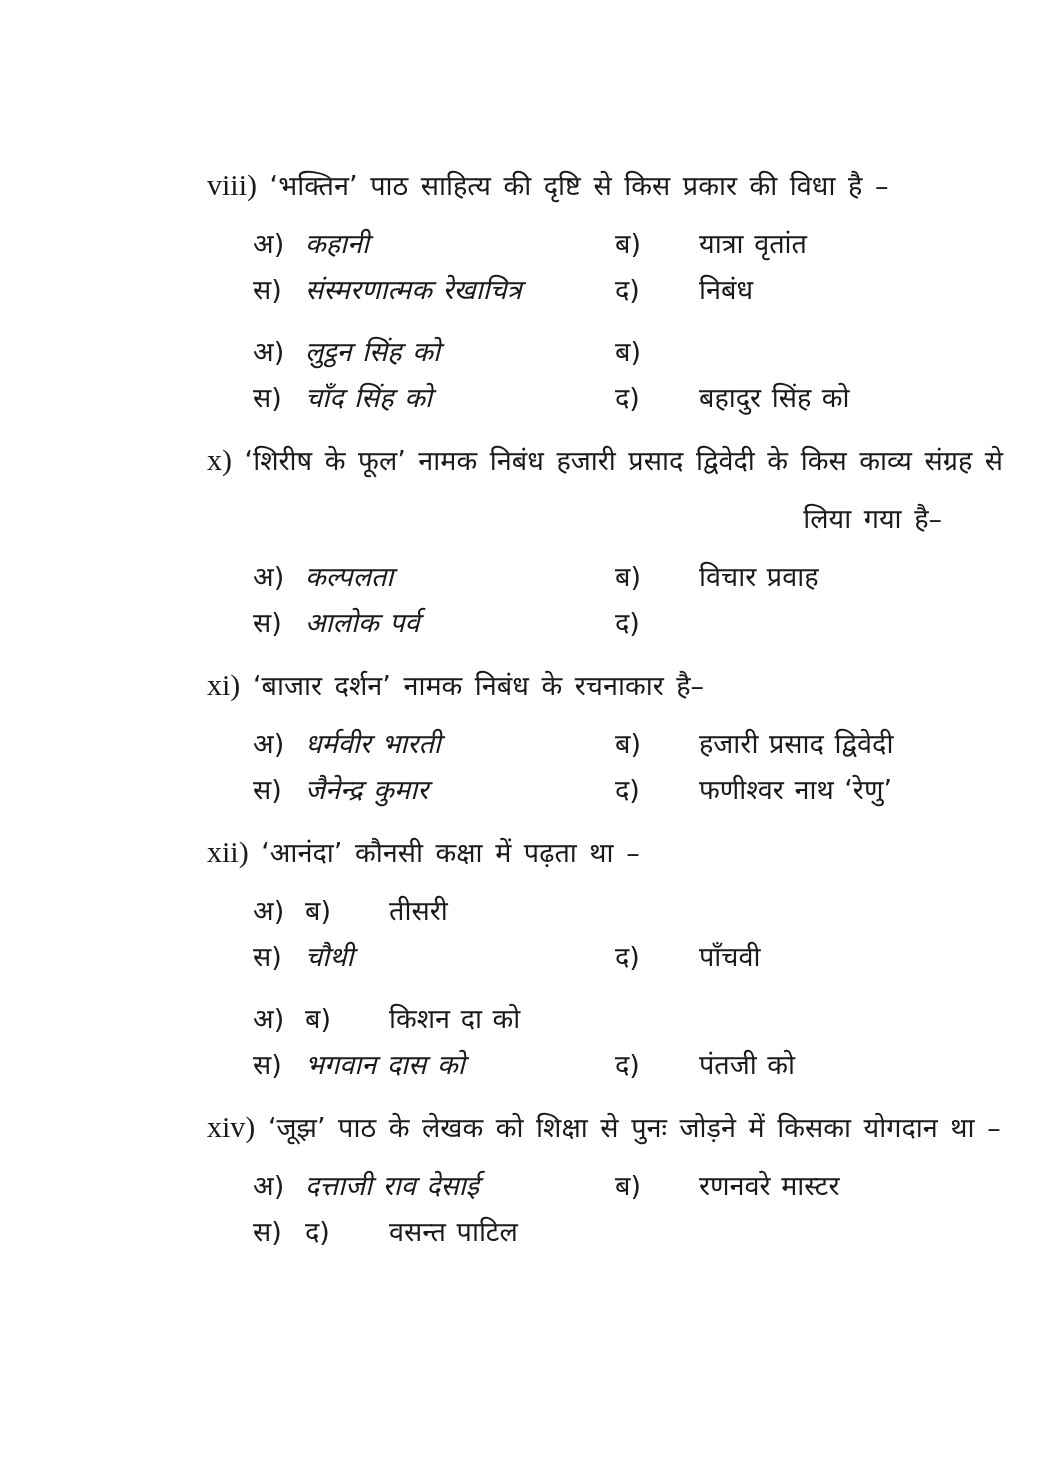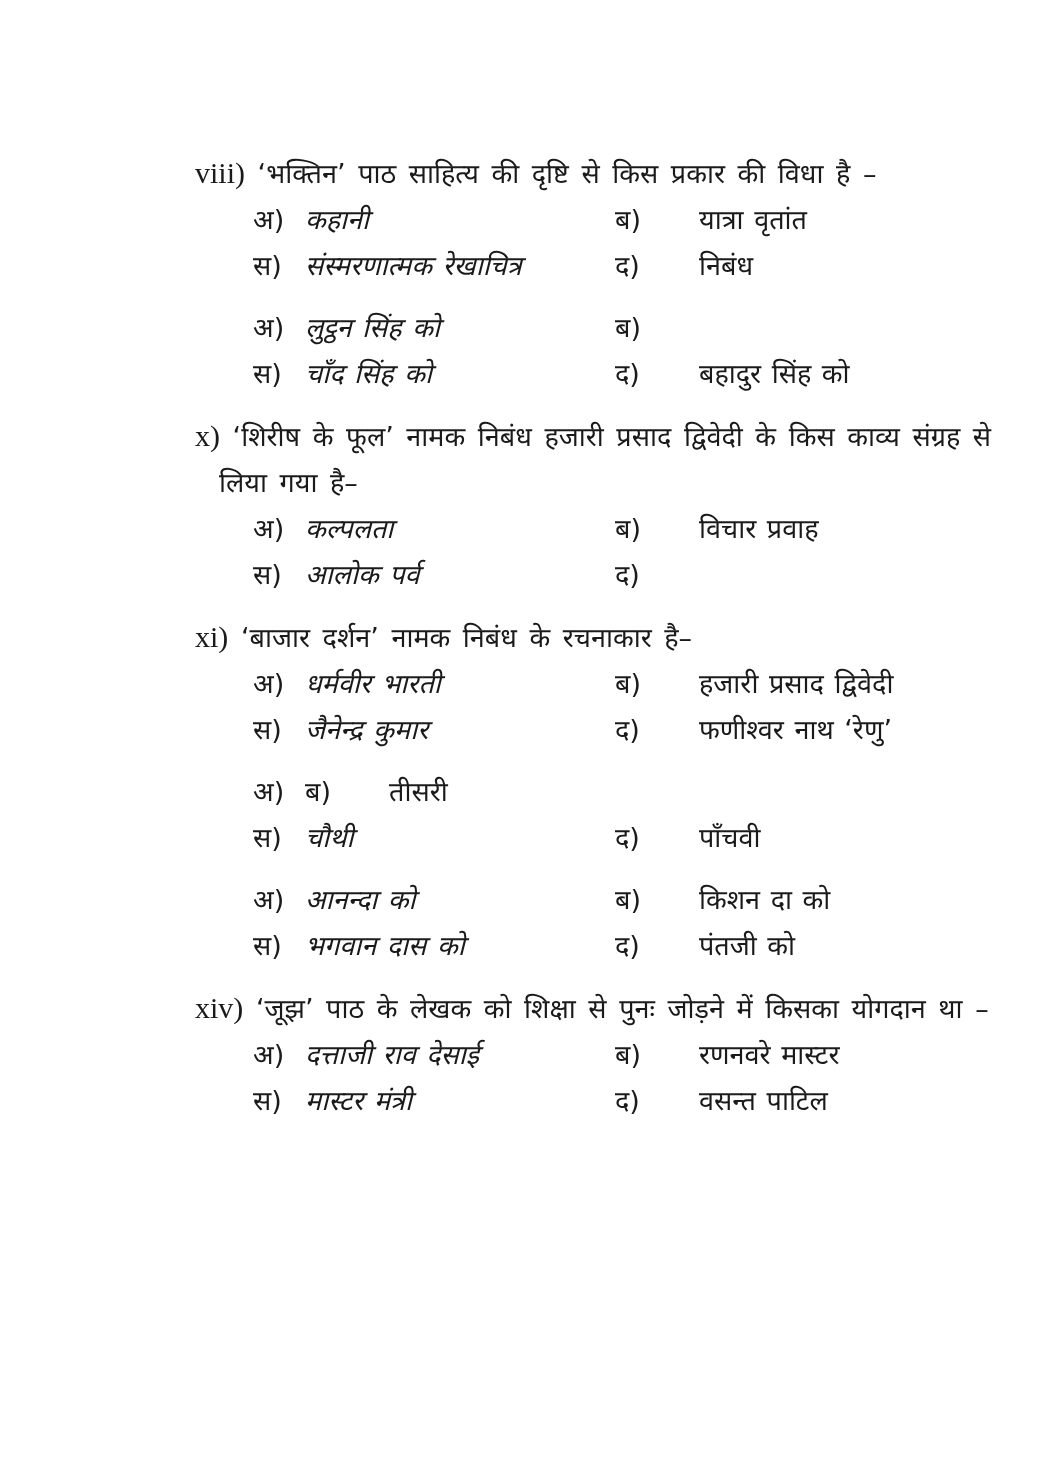--- a/index.html
+++ b/index.html
@@ -18,30 +18,31 @@
     box-sizing: border-box;
     width: 1044px;
     height: 1476px;
     padding: 150px 90px 0 195px;
     background: #ffffff;
   }
   .q-block {
     margin-bottom: 16px;
   }
   .q-line {
-    margin: 0;
+    margin: 12px;
     font-size: 27px;
     line-height: 46px;
     white-space: nowrap;
     padding-left: 24px;
     text-indent: -24px;
     word-spacing: 4px;
   }
   .q-cont {
     text-indent: 0;
+    text-align: right;
   }
   .q-num {
     font-family: "Liberation Serif", "DejaVu Serif", serif;
     font-size: 30px;
   }
   .opt-row {
     display: flex;
     font-size: 27px;
     line-height: 46px;
     padding-left: 58px;
@@ -114,37 +115,37 @@
     </div>
     <div class="opt-row">
       <span class="opt-letter">स)</span>
         <span class="opt-text-a">जैनेन्द्र कुमार</span>
         <span class="opt-letter-b">द)</span>
         <span class="opt-text-b">फणीश्वर नाथ ‘रेणु’</span>
     </div>
   </section>
 
   <section class="q-block">
+    <p class="q-line"><span class="q-num">xii)</span> <span>‘आनंदा’ कौनसी कक्षा में पढ़ता था  –</span></p>
     <div class="opt-row">
       <span class="opt-letter">अ)</span>
         <span class="opt-letter-b">ब)</span>
         <span class="opt-text-b">तीसरी</span>
     </div>
     <div class="opt-row">
       <span class="opt-letter">स)</span>
         <span class="opt-text-a">चौथी</span>
         <span class="opt-letter-b">द)</span>
         <span class="opt-text-b">पाँचवी</span>
     </div>
   </section>
 
   <section class="q-block">
     <div class="opt-row">
       <span class="opt-letter">अ)</span>
-        <span class="opt-text-a">आनन्दा को</span>
         <span class="opt-letter-b">ब)</span>
         <span class="opt-text-b">किशन दा को</span>
     </div>
     <div class="opt-row">
       <span class="opt-letter">स)</span>
         <span class="opt-text-a">भगवान दास को</span>
         <span class="opt-letter-b">द)</span>
         <span class="opt-text-b">पंतजी को</span>
     </div>
   </section>
@@ -152,19 +153,18 @@
   <section class="q-block">
     <p class="q-line"><span class="q-num">xiv)</span> <span>‘जूझ’ पाठ के लेखक को शिक्षा से पुनः जोड़ने में किसका योगदान था –</span></p>
     <div class="opt-row">
       <span class="opt-letter">अ)</span>
         <span class="opt-text-a">दत्ताजी राव देसाई</span>
         <span class="opt-letter-b">ब)</span>
         <span class="opt-text-b">रणनवरे मास्टर</span>
     </div>
     <div class="opt-row">
       <span class="opt-letter">स)</span>
-        <span class="opt-text-a">मास्टर मंत्री</span>
         <span class="opt-letter-b">द)</span>
         <span class="opt-text-b">वसन्त पाटिल</span>
     </div>
   </section>
 
 </div>
 
 </body></html>

